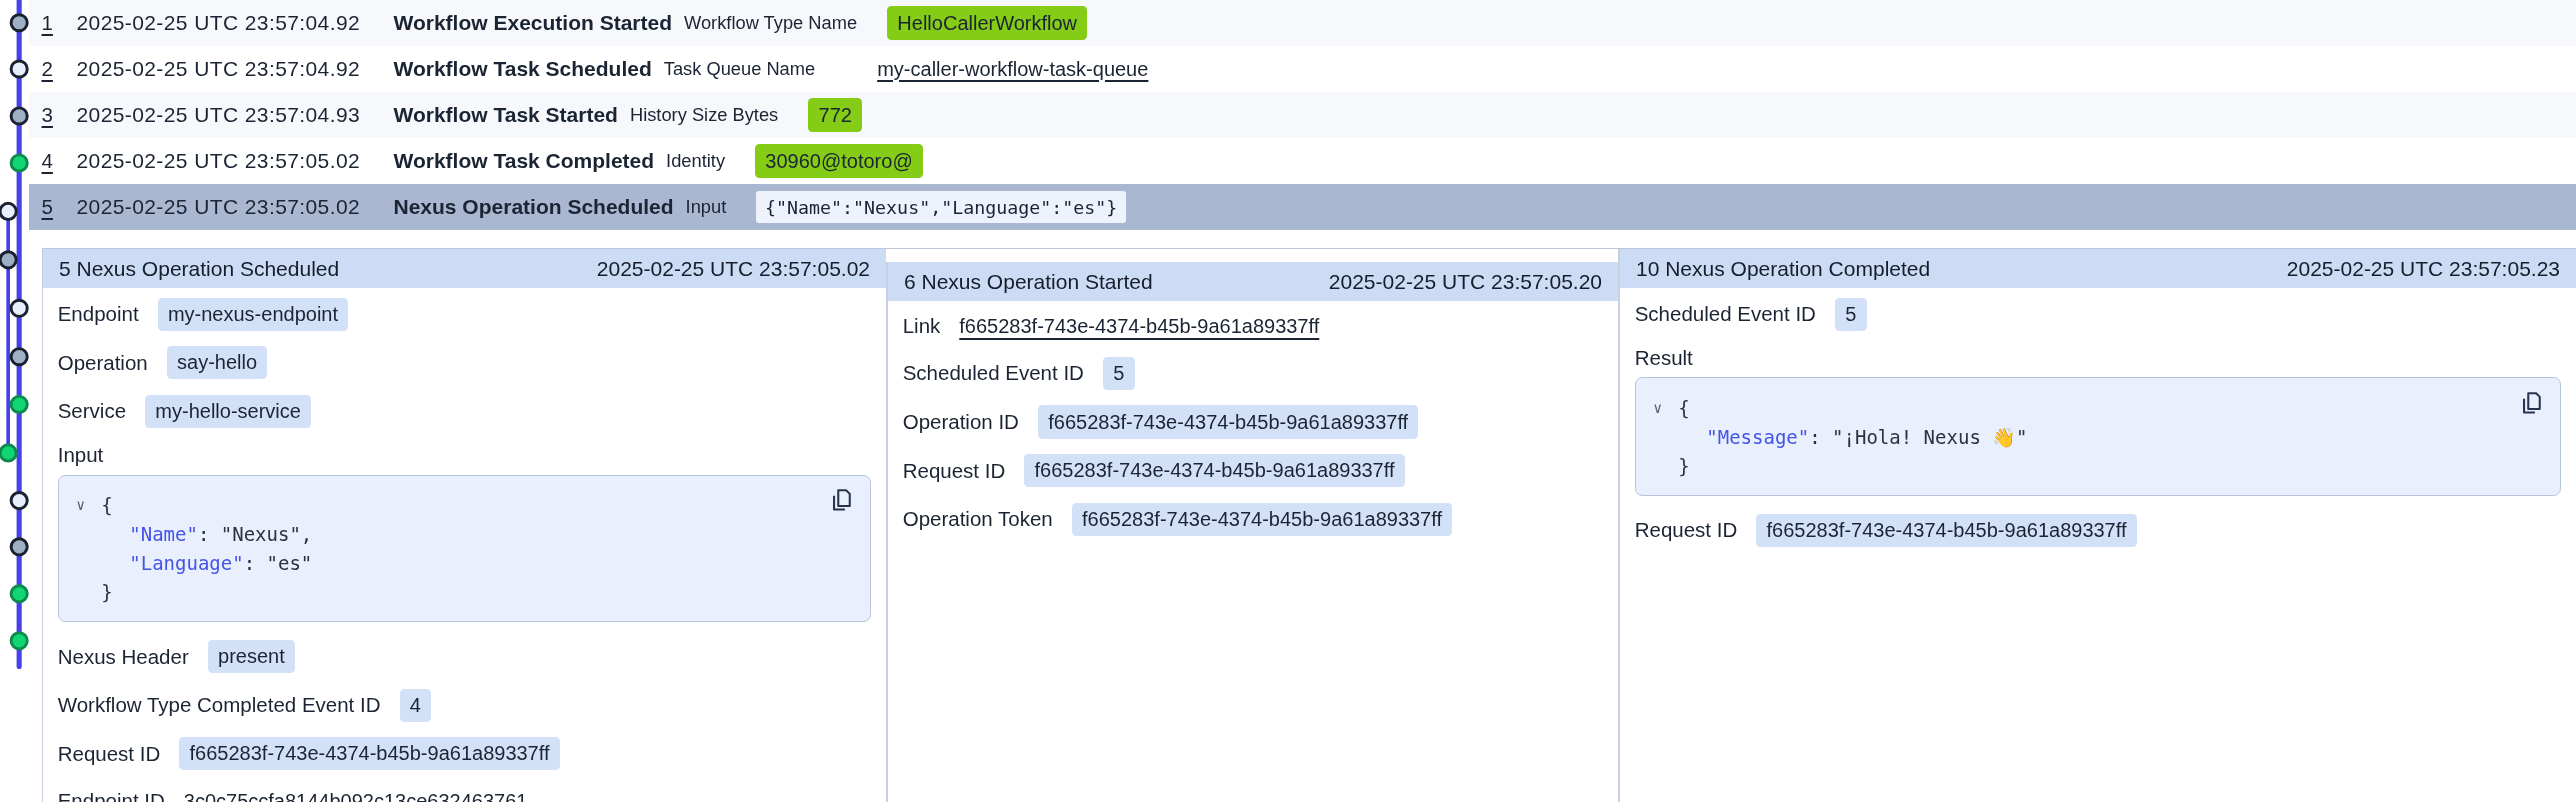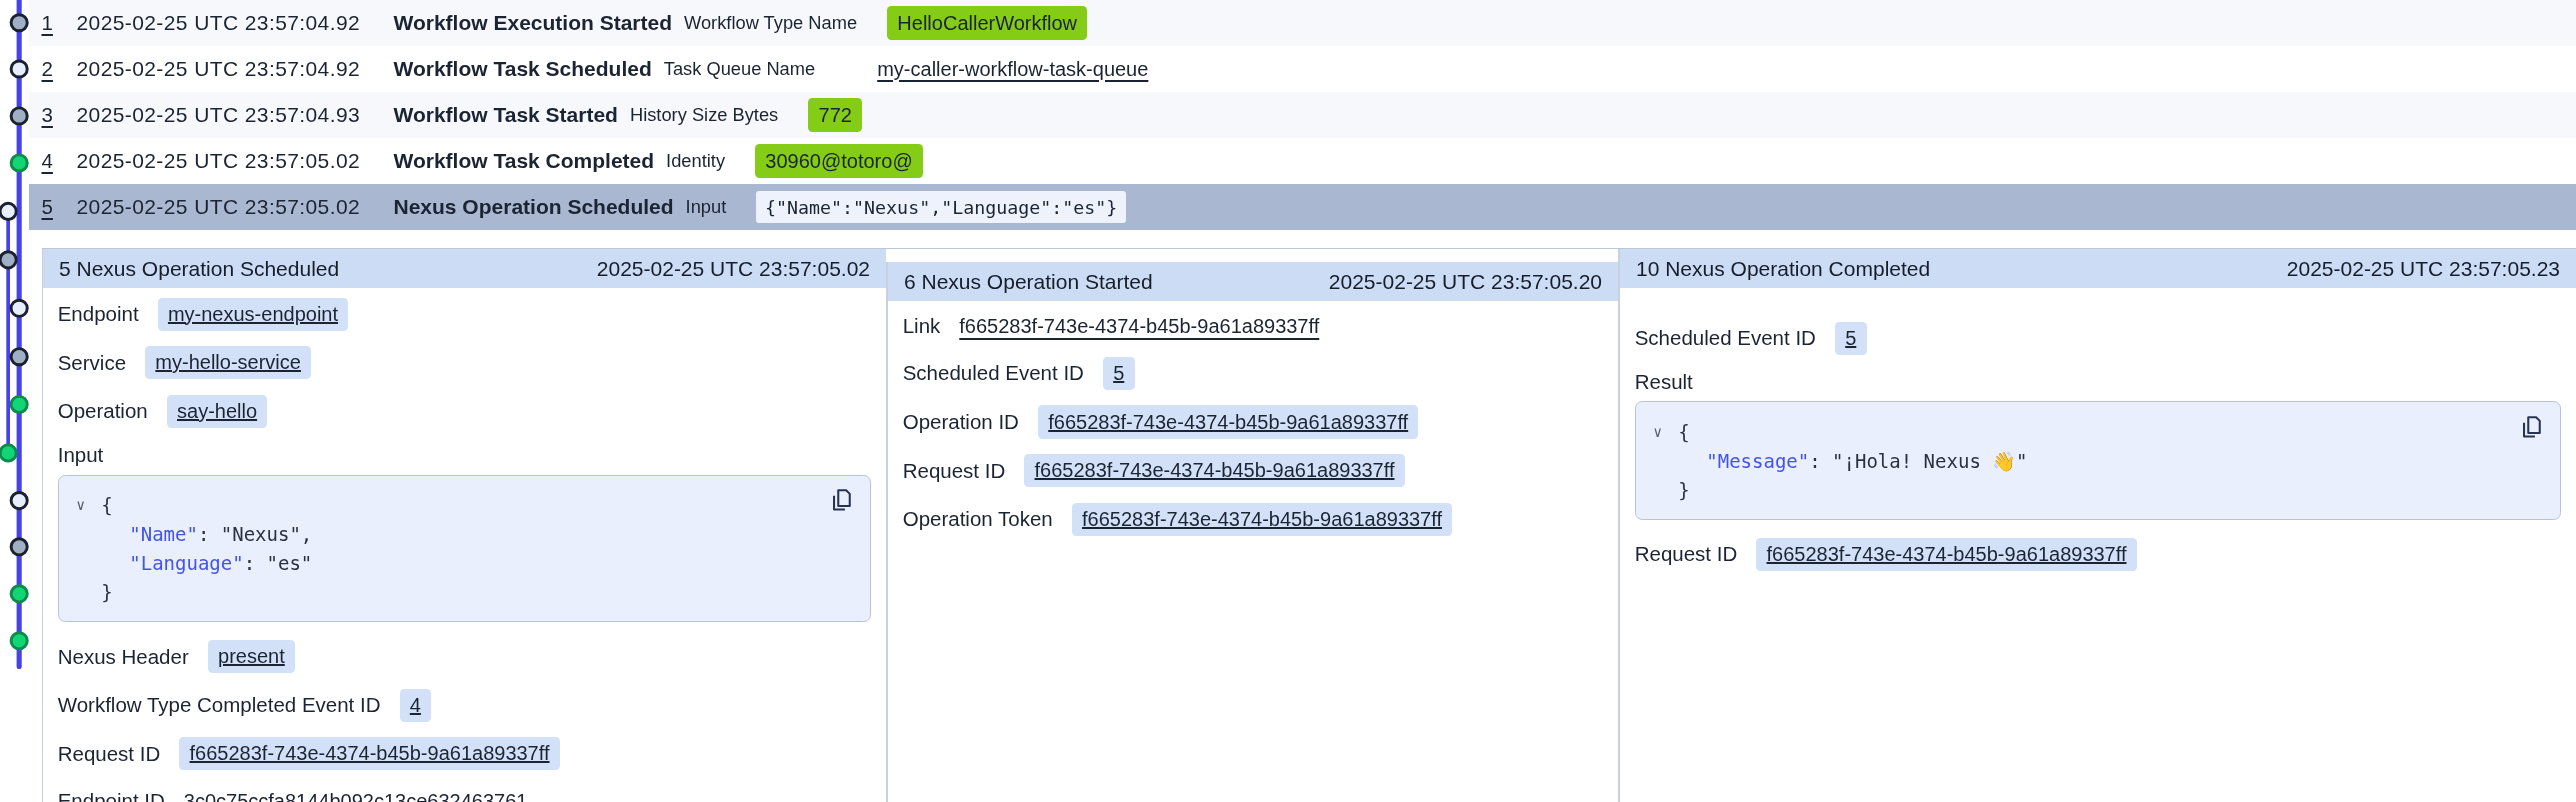--- a/index.html
+++ b/index.html
@@ -24,29 +24,29 @@
   .evt-link { font-size:20px; text-decoration:underline; text-underline-offset:4.4px; cursor:pointer; white-space:nowrap;margin-left:32px; }
   .evt-chip-mono { background:#eef2fd; border-radius:2.9px; padding:5.9px 8.8px; font-size:18.3px;
                    font-family:"DejaVu Sans Mono", monospace; white-space:nowrap; }
 
   
   .panels { position:absolute; left:42px; top:248px; right:0; bottom:0; display:flex;
             border-top:1.5px solid #bcc6d8; border-left:1.5px solid #c5cedd; background:#ffffff;justify-content:flex-end; }
   .panel { flex:0 0 auto; display:flex; flex-direction:column; }
   .panel-1 { width:843px; }
   .panel-2 { width:732px; border-left:2.2px solid #c8d0dd;margin-top:13px; }
-  .panel-3 { flex:1 1 auto; border-left:2.2px solid #c8d0dd;gap:24px; }
+  .panel-3 { flex:1 1 auto; border-left:2.2px solid #c8d0dd; }
   .panel-header { height:39px; background:#ccdcf5; display:flex; align-items:center;
                   justify-content:space-between; padding:0 16px; flex:0 0 39px; }
   .panel-title { font-size:21px; color:#161d2b; }
   .panel-ts { font-size:21px; color:#161d2b; }
   .panel-body { padding:9.5px 14.7px 14.7px 14.7px; }
   .field { display:flex; align-items:center; margin-bottom:15.4px; min-height:31px; }
   .flabel { font-size:20.5px; margin-right:19px; white-space:nowrap; }
-  .chip { background:#d3e1f8; border-radius:4.4px; padding:5.1px 10.3px; font-size:20px; white-space:nowrap;text-decoration:underline; }
+  .chip { background:#d3e1f8; border-radius:4.4px; padding:5.1px 10.3px; font-size:20px; white-space:nowrap; }
   .link-val { font-size:20px; text-decoration:underline; text-underline-offset:5.1px; cursor:pointer; white-space:nowrap; }
   .block-label { font-size:20.5px; margin:4.4px 0 7.3px 0; }
 
   
   .code-block { position:relative; background:#e9effd; border:1.5px solid #b6c3dd; border-radius:7.3px;
                 padding:14.7px 17.6px; margin:0 0 17.6px 0; font-family:"DejaVu Sans Mono", monospace;
                 font-size:19px; line-height:29px; color:#2a3240; }
   .code-line { white-space:pre; }
   .code-line.entry { padding-left:53px; }
   .code-line.closing { padding-left:25px; }
@@ -129,26 +129,26 @@
       <div class="panel-header">
         <span class="panel-title">5 Nexus Operation Scheduled</span>
         <span class="panel-ts">2025-02-25 UTC 23:57:05.02</span>
       </div>
       <div class="panel-body">
         <div class="field">
           <span class="flabel">Endpoint</span>
           <span class="chip">my-nexus-endpoint</span>
         </div>
         <div class="field">
+          <span class="flabel">Operation</span>
+          <span class="chip">say-hello</span>
+        </div>
+        <div class="field">
           <span class="flabel">Service</span>
           <span class="chip">my-hello-service</span>
-        </div>
-        <div class="field">
-          <span class="flabel">Operation</span>
-          <span class="chip">say-hello</span>
         </div>
         <div class="block-label">Input</div>
         <div class="code-block">
           <button class="copy-btn" title="">
             <svg viewBox="0 0 24 24" width="29" height="29" fill="none" stroke="#263450" stroke-width="1.7" stroke-linejoin="round">
               <path d="M8.5 3.5 h6.5 l3 3 v10 h-9.5 z"></path>
               <path d="M5 8 v11.5 h9"></path>
             </svg>
           </button>
           <div class="code-line"><span class="chev">∨</span><span>{</span></div>

